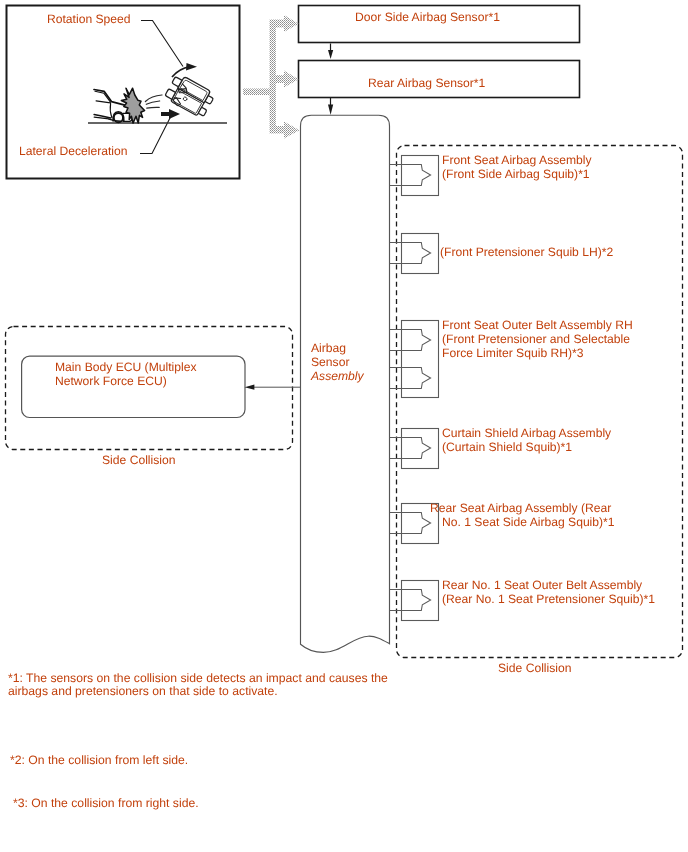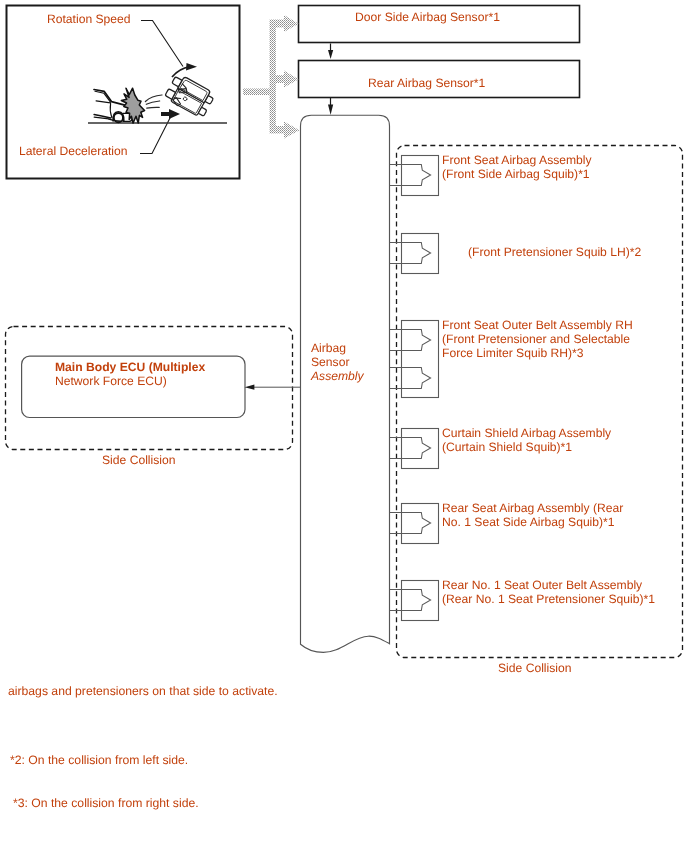--- a/index.html
+++ b/index.html
@@ -165,37 +165,38 @@
       </g>
 </svg>
 
 <div class="txt" style="left:355px;top:10px;">Door Side Airbag Sensor*1</div>
 <div class="txt" style="left:368px;top:63.5px;margin-top:12px;">Rear Airbag Sensor*1</div>
 
 <div class="txt" style="left:311px;top:341px;">Airbag</div>
 <div class="txt" style="left:311px;top:355px;">Sensor</div>
 <div class="txt" style="left:311px;top:369px;font-style:italic;">Assembly</div>
 
-<div class="txt" style="left:55px;top:360px;font-weight:bold;">Main Body ECU (Multiplex</div>
+<div class="txt" style="left:55px;top:360px;">Main Body ECU (Multiplex</div>
 <div class="txt" style="left:55px;top:374px;">Network Force ECU)</div>
 
 <div class="txt" style="left:102px;top:453px;">Side Collision</div>
 <div class="txt" style="left:498px;top:661px;">Side Collision</div>
 
+<div class="txt note" style="left:8px;top:671px;">*1: The sensors on the collision side detects an impact and causes the</div>
 <div class="txt note" style="left:8px;top:684px;">airbags and pretensioners on that side to activate.</div>
 <div class="txt note" style="left:10px;top:753px;">*2: On the collision from left side.</div>
 <div class="txt note" style="left:13px;top:796px;">*3: On the collision from right side.</div>
 
 <div class="txt" style="left:47px;top:12px;">Rotation Speed</div>
 <div class="txt" style="left:19px;top:144px;">Lateral Deceleration</div>
 <div class="txt" style="left: 442px; top: 152.5px;">Front Seat Airbag Assembly</div>
     <div class="txt" style="left: 442px; top: 166.6px;">(Front Side Airbag Squib)*1</div>
-    <div class="txt" style="left: 468px; top: 244.6px;">(Front Pretensioner Squib LH)*2</div>
+    <div class="txt" style="left: 440px; top: 244.6px;">(Front Pretensioner Squib LH)*2</div>
     <div class="txt" style="left: 442px; top: 317.5px;">Front Seat Outer Belt Assembly RH</div>
     <div class="txt" style="left: 442px; top: 331.6px;">(Front Pretensioner and Selectable</div>
     <div class="txt" style="left: 442px; top: 345.7px;">Force Limiter Squib RH)*3</div>
     <div class="txt" style="left: 442px; top: 425.5px;">Curtain Shield Airbag Assembly</div>
     <div class="txt" style="left: 442px; top: 439.6px;">(Curtain Shield Squib)*1</div>
-    <div class="txt" style="left: 442px; top: 500.5px;">Rear Seat Airbag Assembly (Rear</div>
+    <div class="txt" style="left: 430px; top: 500.5px;">Rear Seat Airbag Assembly (Rear</div>
     <div class="txt" style="left: 442px; top: 514.6px;">No. 1 Seat Side Airbag Squib)*1</div>
     <div class="txt" style="left: 442px; top: 577.5px;">Rear No. 1 Seat Outer Belt Assembly</div>
     <div class="txt" style="left: 442px; top: 591.6px;">(Rear No. 1 Seat Pretensioner Squib)*1</div>
   </div>
 
 </body></html>

